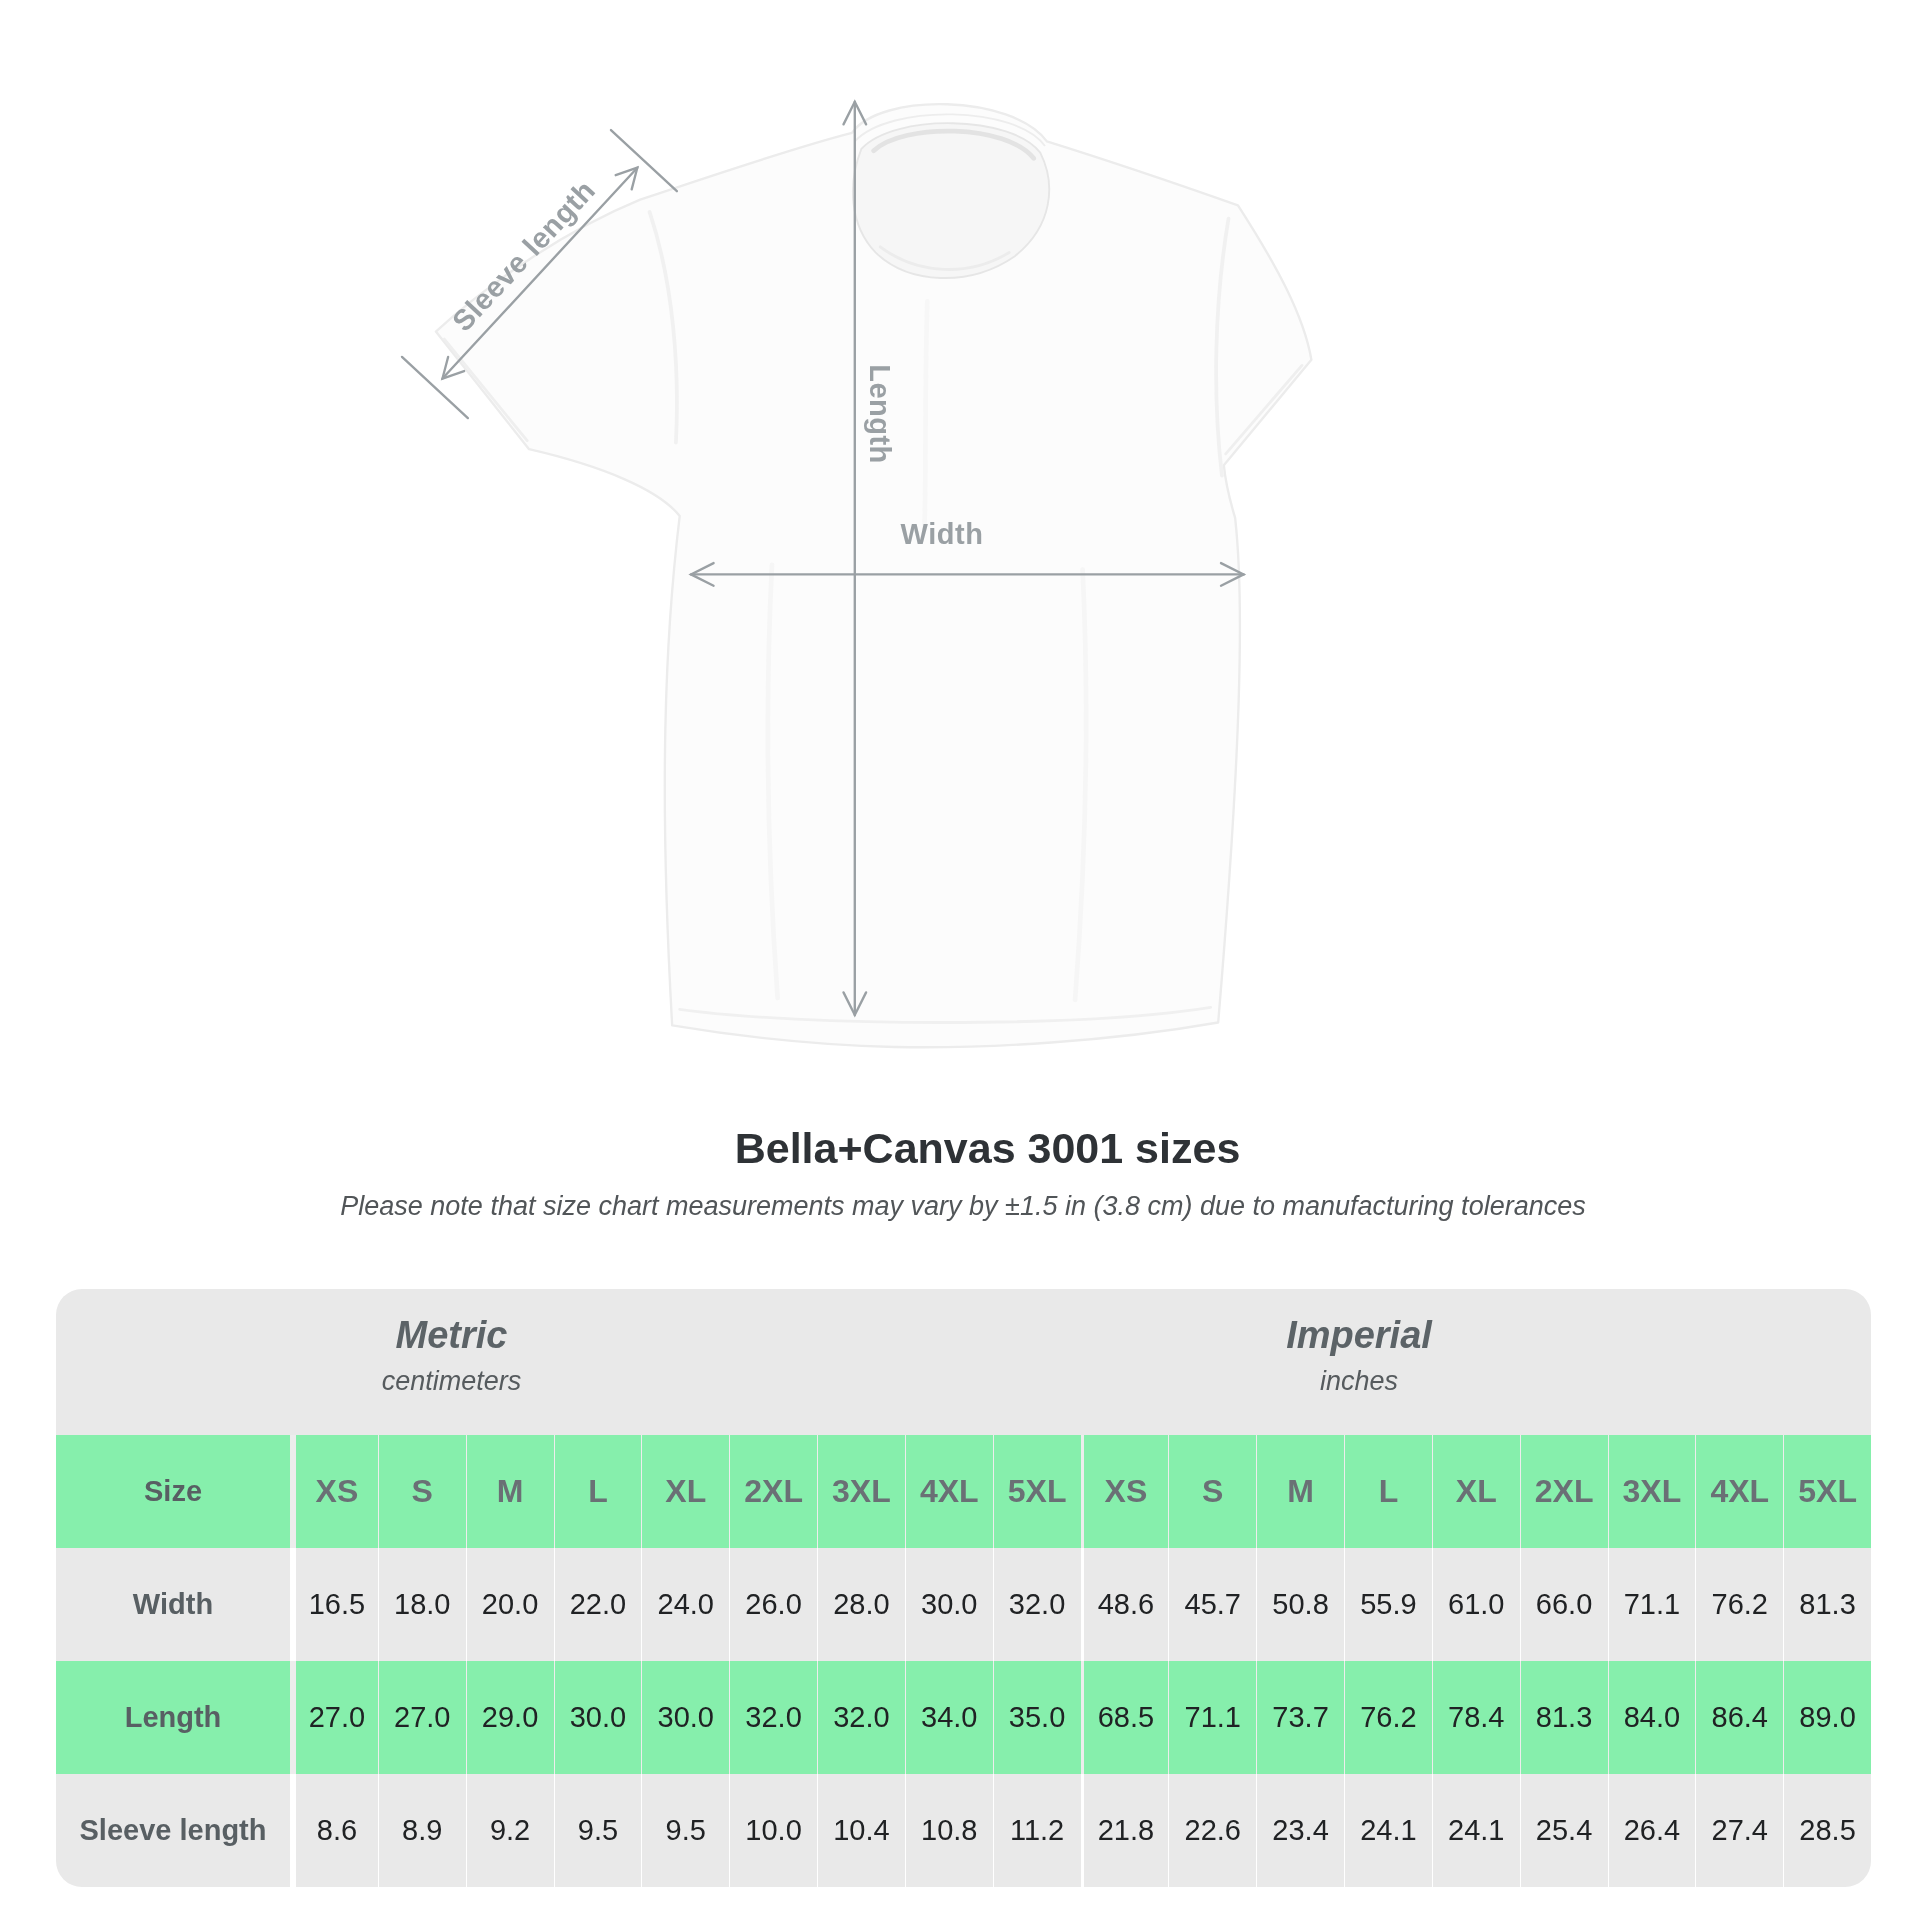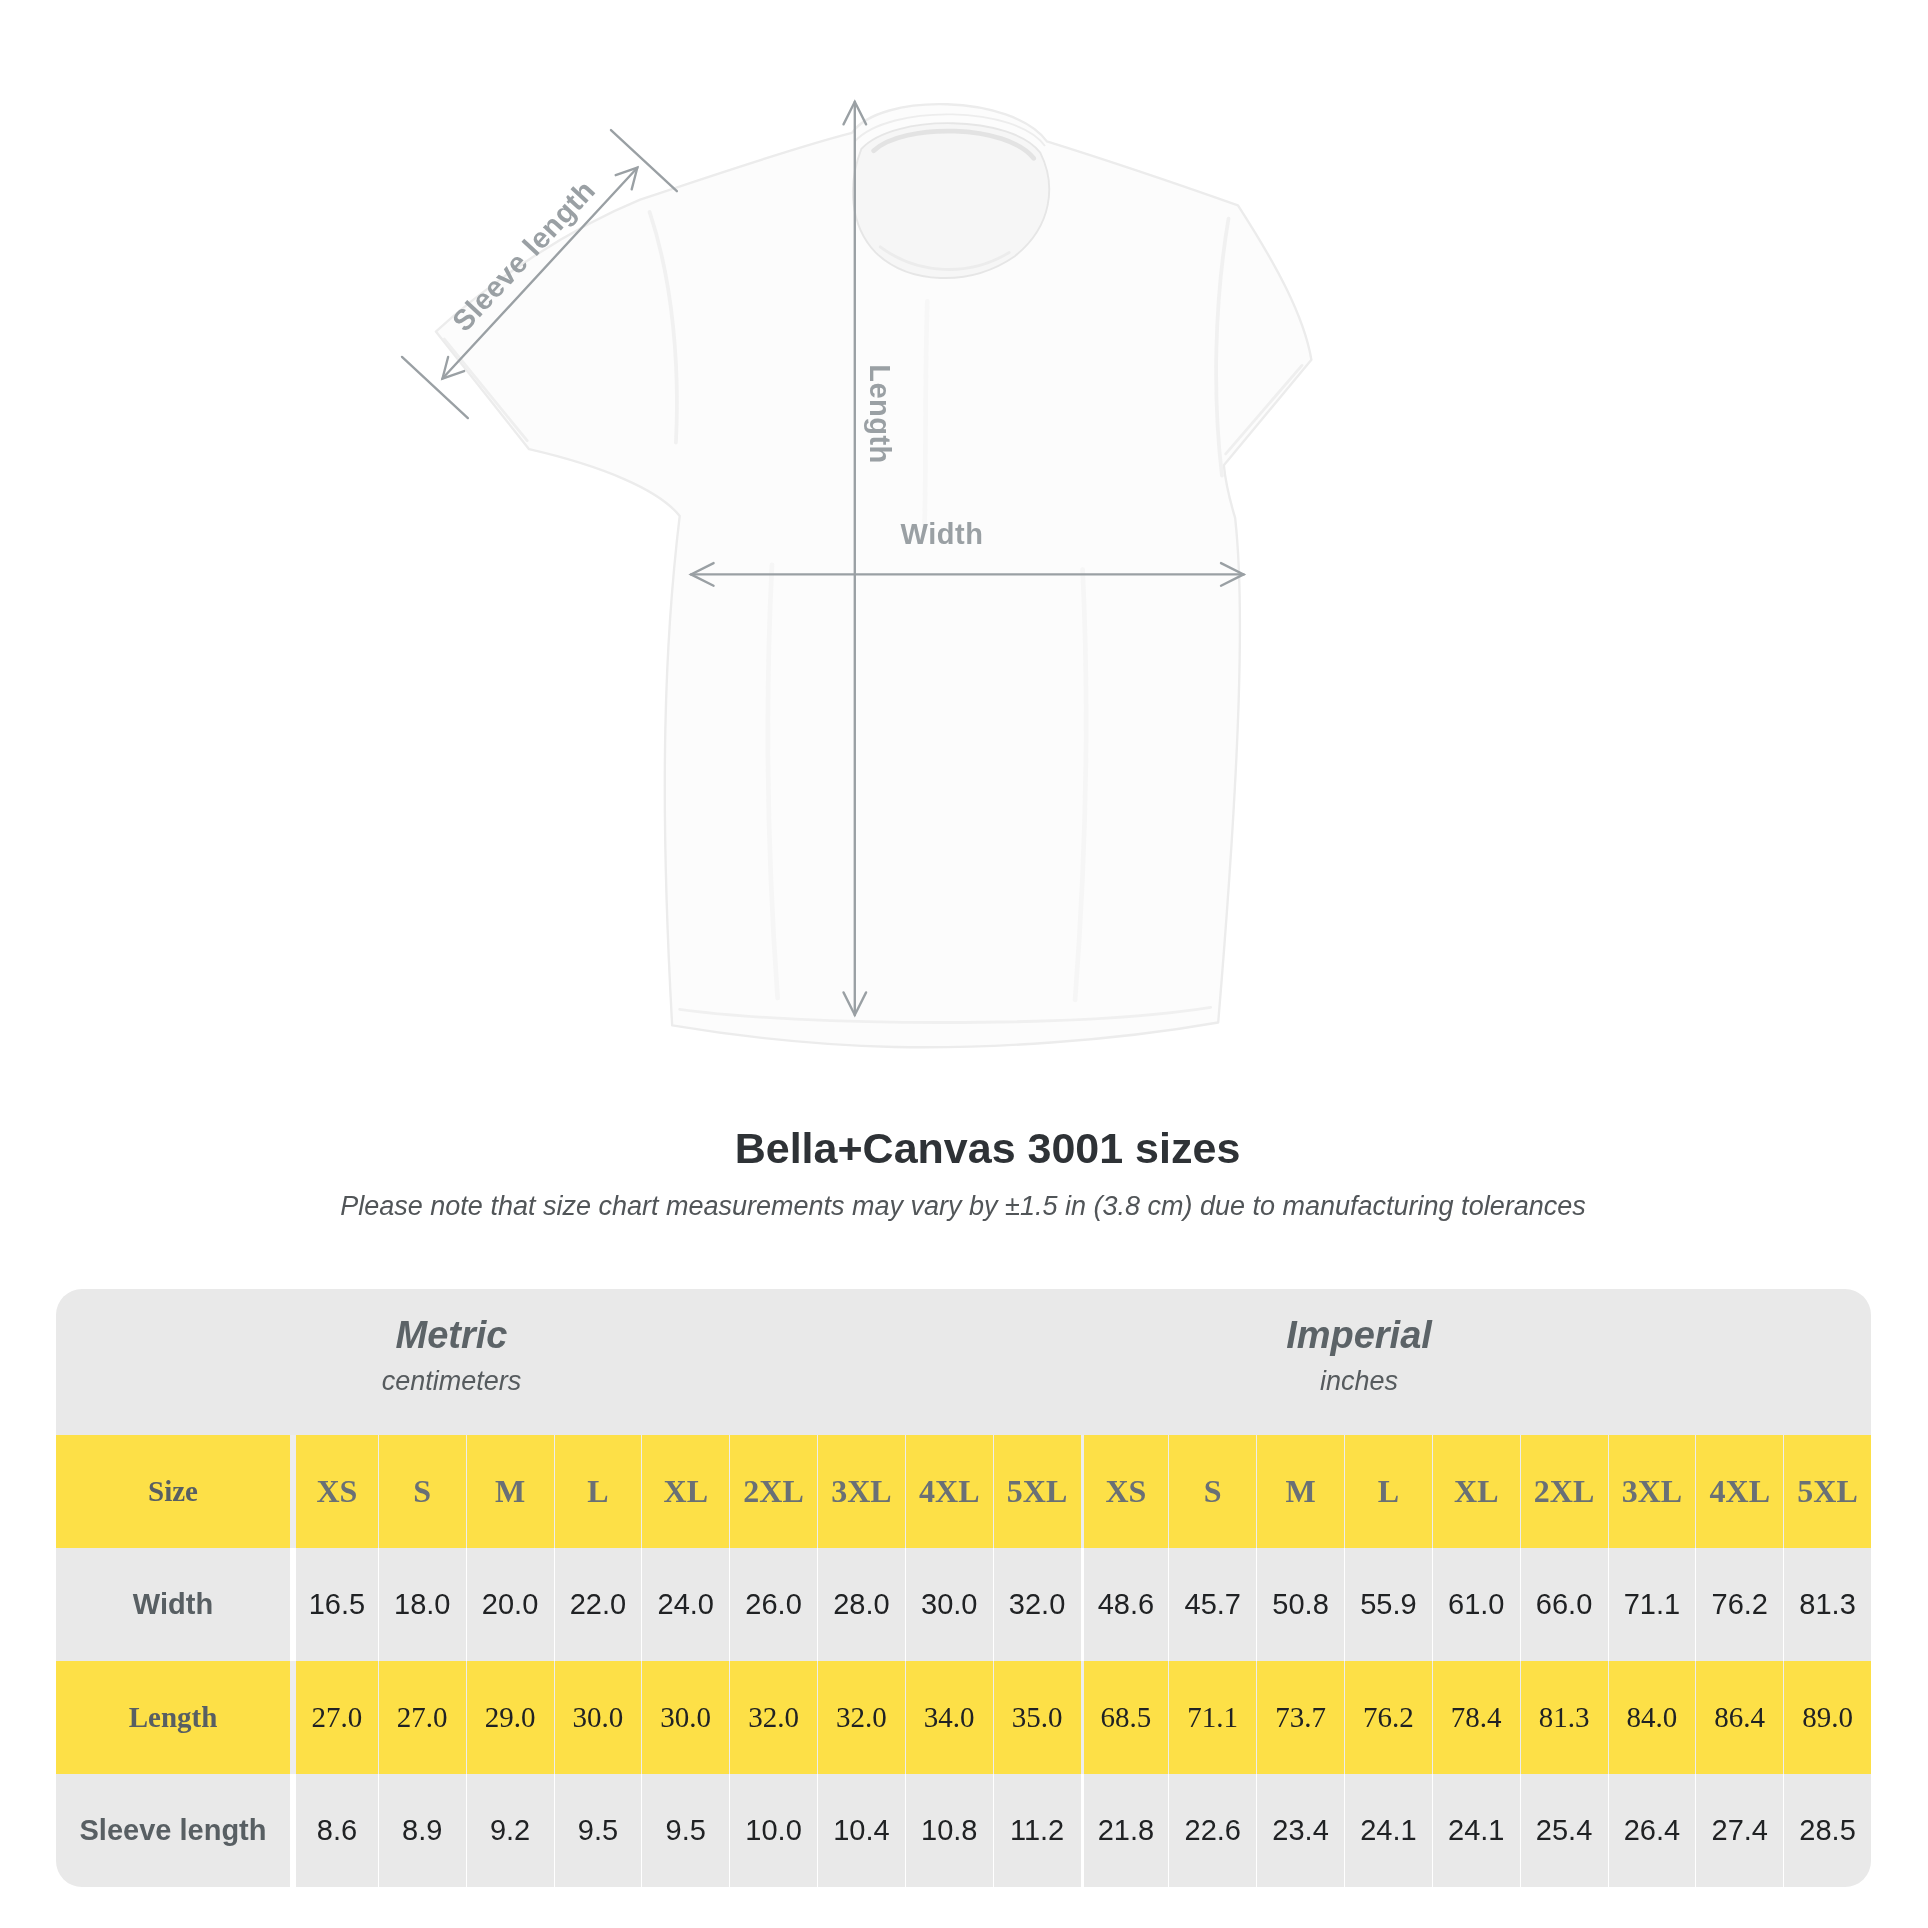--- a/index.html
+++ b/index.html
@@ -26,21 +26,21 @@
   .table-wrap{
     width:1815px;margin:66px 0 0 56px;border-radius:26px;overflow:hidden;
   }
   .unit-band{display:flex;background:#e9e9e9;height:146px;}
   .unit-group{text-align:center;padding-top:24.5px;box-sizing:border-box;}
   .unit-group.imperial{width:1024px;}
   .unit-group.metric{width:791px;}
   .unit-name{font-size:38px;font-weight:bold;font-style:italic;color:#5c6367;}
   .unit-sub{font-size:27px;font-style:italic;color:#565b5e;margin-top:9.4px;}
   .t-row{display:grid;grid-template-columns:234px repeat(18,1fr);height:113px;}
-  .row-white{--sep:#ededed;background:#fde047;font-family:Liberation Serif, serif;}
+  .row-white{--sep:#ededed;background:#86efac;}
   .row-gray{--sep:#ffffff;background:#e9e9e9;}
   .cell{
     display:flex;align-items:center;justify-content:center;
     border-left:1.9px solid var(--sep);box-sizing:border-box;
   }
   .cell.label-cell{border-left:none;font-weight:bold;font-size:29px;color:#585f63;}
   .cell.big-gap{border-left-width:6.6px;}
   .cell.mid-gap{border-left-width:3.8px;}
   .cell.head-cell{font-weight:bold;font-size:32px;color:#6a7075;}
   .cell.value-cell{font-size:29px;color:#202224;}

